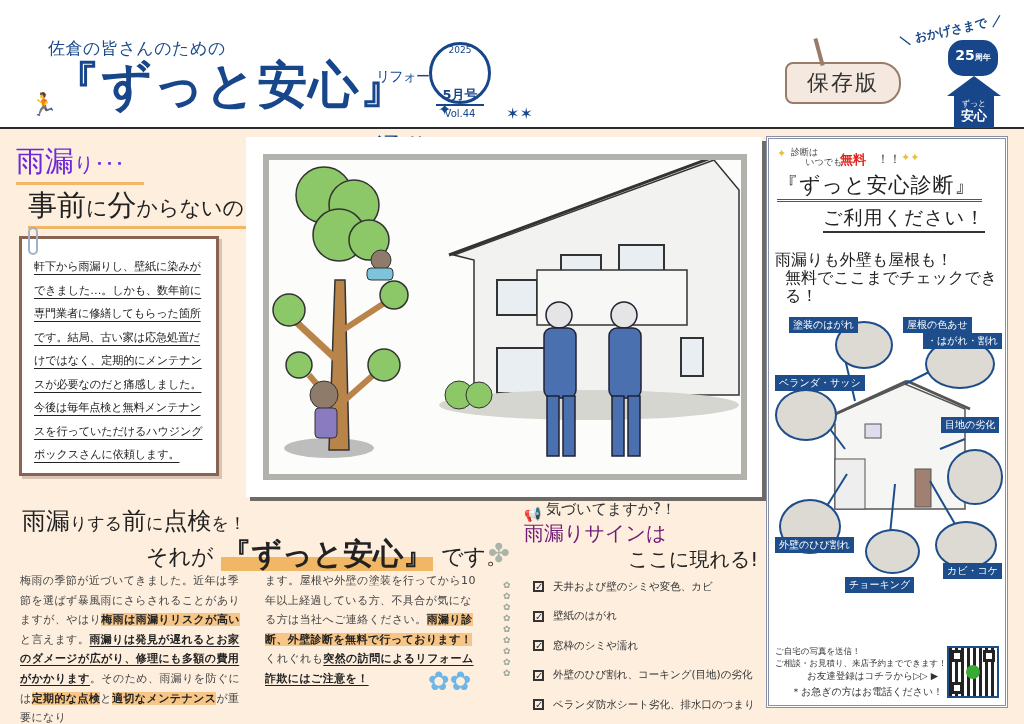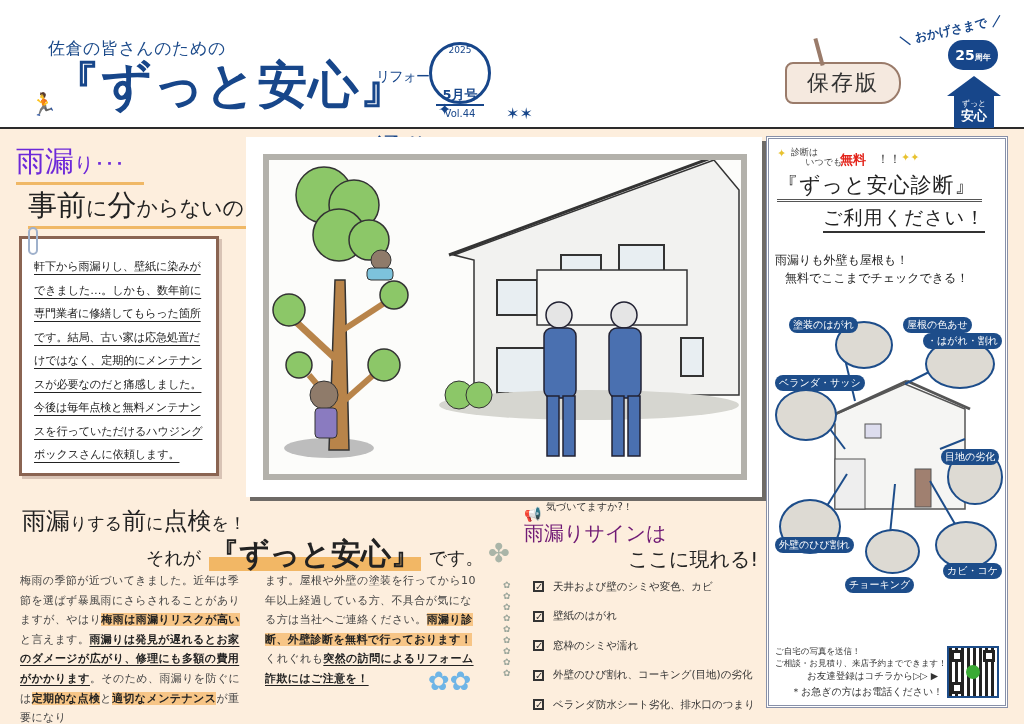--- a/index.html
+++ b/index.html
@@ -16,21 +16,21 @@
   .issue-badge { position: absolute; left: 429px; top: 42px; width: 62px; height: 62px; border: 3px solid #17468a; border-radius: 50%; color: #17468a; text-align: center; background: #fff; }
   .issue-badge .yr { font-size: 9px; display: block; margin-top: 0; }
   .issue-badge .mo { font-size: 13px; font-weight: bold; display: block; line-height: 15px; margin-top: 32px; }
   .issue-badge hr { border: none; border-top: 2px solid #17468a; margin: 2px 4px; }
   .issue-badge .vol { font-size: 10px; display: block; }
   .figure { position: absolute; color: #17468a; font-size: 22px; font-weight: bold; }
 
   .hozon { position: absolute; left: 785px; top: 62px; width: 116px; height: 42px; background: #f5e9df; border: 2px solid #9a7b6a; border-radius: 8px 20px 20px 8px; text-align: center; font-size: 22px; color: #333; line-height: 38px; letter-spacing: 2px; }
   .hozon .twig { position: absolute; left: 30px; top: -26px; width: 4px; height: 28px; background: #9a7b6a; transform: rotate(-15deg); }
   .okage { position: absolute; left: 898px; top: 22px; font-size: 12px; color: #17468a; font-weight: bold; transform: rotate(-12deg); }
-  .anniv-cloud { position: absolute; left: 948px; top: 40px; width: 50px; height: 30px; background: #17468a; border-radius: 15px; color: #fff; font-weight: bold; font-size: 14px; text-align: center; line-height: 30px; }
+  .anniv-cloud { position: absolute; left: 948px; top: 40px; width: 50px; height: 36px; background: #17468a; border-radius: 15px; color: #fff; font-weight: bold; font-size: 14px; text-align: center; line-height: 30px; }
   .anniv-cloud small { font-size: 8px; }
   .house-badge { position: absolute; left: 947px; top: 76px; width: 54px; height: 52px; }
   .house-badge .roof { width: 0; height: 0; border-left: 27px solid transparent; border-right: 27px solid transparent; border-bottom: 20px solid #17468a; }
   .house-badge .body { width: 40px; height: 32px; margin-left: 7px; background: #17468a; color: #fff; text-align: center; font-size: 8px; line-height: 12px; padding-top: 2px; }
   .house-badge .body b { display: block; font-size: 13px; }
 
   
   .hl1 { position: absolute; left: 16px; top: 142px; font-size: 29px; color: #6d28d9; border-bottom: 3px solid #f0b866; padding-right: 20px; }
   .hl1 .sm { font-size: 20px; }
   .hl2 { position: absolute; left: 28px; top: 186px; font-size: 29px; color: #222; border-bottom: 3px solid #f0b866; padding-right: 10px; }
@@ -41,46 +41,46 @@
   .clip { position: absolute; left: 6px; top: -12px; width: 10px; height: 28px; border: 2px solid #9fb1cc; border-radius: 6px; background: transparent; }
 
   
   .illus-frame { position: absolute; left: 246px; top: 137px; width: 516px; height: 360px; background: #fff; box-shadow: 4px 4px 0 #6e6a66; }
   .illus { position: absolute; left: 17px; top: 17px; width: 484px; height: 326px; background: #fcfcfa; border: 6px solid #b3b1ab; overflow: hidden; }
 
   
   .b-hl1 { position: absolute; left: 22px; top: 505px; font-size: 24px; color: #222; }
   .b-hl1 .sm { font-size: 17px; }
   .b-hl2 { position: absolute; left: 146px; top: 534px; font-size: 24px; color: #222; }
-  .b-hl2 .sm { font-size: 18px; }
+  .b-hl2 .sm { font-size: 22px; }
   .b-hl2 .em { font-size: 30px; font-weight: bold; background: linear-gradient(transparent 60%, #f2b765 60%); }
   .body-col { position: absolute; font-size: 11px; line-height: 19.6px; color: #444; letter-spacing: 0.4px; }
   .body-col .hl { background: #f7c586; font-weight: bold; color: #222; }
   .body-col .ul { text-decoration: underline; font-weight: bold; color: #222; text-underline-offset: 3px; }
 
   
-  .signs-pre { position: absolute; left: 546px; top: 500px; font-size: 10px; color: #333; }
+  .signs-pre { position: absolute; left: 546px; top: 500px; font-size: 15px; color: #333; }
   .megaphone { position: absolute; left: 524px; top: 506px; font-size: 14px; color: #e3b63e; }
   .signs-t1 { position: absolute; left: 524px; top: 520px; font-size: 20px; color: #701a75; }
   .signs-t2 { position: absolute; left: 628px; top: 546px; font-size: 20px; color: #222; }
   .signs-list { position: absolute; left: 533px; top: 572px; list-style: none; }
   .signs-list li { font-size: 10.5px; height: 29.5px; display: flex; align-items: center; color: #333; }
   .signs-list .cb { display: inline-block; width: 11px; height: 11px; border: 2px solid #333; margin-right: 9px; position: relative; font-size: 10px; line-height: 7px; font-weight: bold; }
 
   
   .right-panel { position: absolute; left: 766px; top: 136px; width: 242px; height: 572px; background: #fff; border: 3px double #8890a8; }
   .rp-small { position: absolute; left: 22px; top: 8px; font-size: 9px; color: #444; line-height: 10px; }
   .rp-free { position: absolute; left: 71px; top: 12px; font-size: 13px; font-weight: bold; color: #e3241b; }
   .rp-free2 { position: absolute; left: 108px; top: 12px; font-size: 12px; color: #333; }
   .spark { position: absolute; color: #e8c230; font-size: 11px; }
   .rp-title1 { position: absolute; left: 8px; top: 32px; font-size: 21px; color: #222; border-bottom: 3px double #555; padding-right: 6px; letter-spacing: 1px; }
   .rp-title2 { position: absolute; left: 54px; top: 66px; font-size: 19px; color: #222; border-bottom: 2px solid #333; letter-spacing: 1px; }
-  .rp-desc { position: absolute; left: 6px; top: 112px; font-size: 12px; color: #222; line-height: 18px; }
+  .rp-desc { position: absolute; left: 6px; top: 112px; font-size: 16px; color: #222; line-height: 18px; }
   .rp-illus { position: absolute; left: 6px; top: 170px; width: 228px; height: 300px; }
-  .tag { position: absolute; background: #1d4d8a; color: #fff; font-size: 10px; padding: 1px 4px; white-space: nowrap; border-radius: 8px; }
+  .tag { position: absolute; background: #1d4d8a; color: #fff; font-size: 10px; padding: 1px 4px; white-space: nowrap; }
   .zoom-circle { position: absolute; border: 2px solid #1d4d8a; border-radius: 50%; background: #dddad3; }
   .line-head { position: absolute; left: 10px; top: 484px; font-size: 14px; color: #333; border-bottom: 1px dashed #999; }
   .line-head .green { color: #3aaa35; font-weight: bold; }
   .line-desc { position: absolute; left: 6px; top: 507px; font-size: 8.5px; line-height: 11.5px; color: #333; }
   .line-cta { position: absolute; left: 38px; top: 531px; font-size: 9.5px; color: #333; }
   .line-urgent { position: absolute; left: 22px; top: 546px; font-size: 10px; color: #333; }
   .qr { position: absolute; left: 178px; top: 507px; width: 52px; height: 52px; border: 2px solid #1d4d8a; background:
       repeating-linear-gradient(90deg, #222 0 3px, #fff 3px 6px), #fff; }
   .qr .dot { position: absolute; left: 17px; top: 17px; width: 14px; height: 14px; border-radius: 50%; background: #3aaa35; }
   .qr .fp { position: absolute; width: 12px; height: 12px; border: 3px solid #222; background: #fff; }
@@ -265,21 +265,21 @@
     <div class="zoom-circle" style="left:150px;top:30px;width:70px;height:50px;"></div>
     <div class="zoom-circle" style="left:0px;top:80px;width:62px;height:52px;"></div>
     <div class="zoom-circle" style="left:172px;top:140px;width:56px;height:56px;"></div>
     <div class="zoom-circle" style="left:4px;top:190px;width:62px;height:55px;"></div>
     <div class="zoom-circle" style="left:90px;top:220px;width:55px;height:45px;"></div>
     <div class="zoom-circle" style="left:160px;top:212px;width:62px;height:48px;"></div>
     <span class="tag" style="left:14px;top:8px;">塗装のはがれ</span>
     <span class="tag" style="left:128px;top:8px;">屋根の色あせ</span>
     <span class="tag" style="left:148px;top:24px;">・はがれ・割れ</span>
     <span class="tag" style="left:0px;top:66px;">ベランダ・サッシ</span>
-    <span class="tag" style="left:166px;top:140px;">目地の劣化</span>
+    <span class="tag" style="left:166px;top:108px;">目地の劣化</span>
     <span class="tag" style="left:0px;top:228px;">外壁のひび割れ</span>
     <span class="tag" style="left:168px;top:254px;">カビ・コケ</span>
     <span class="tag" style="left:70px;top:268px;">チョーキング</span>
   </div>
 
   <div class="line-desc">
     <div>ご自宅の写真を送信！</div>
     <div>ご相談・お見積り、来店予約までできます！</div>
   </div>
   <div class="line-cta">お友達登録はコチラから▷▷ ▶</div>

